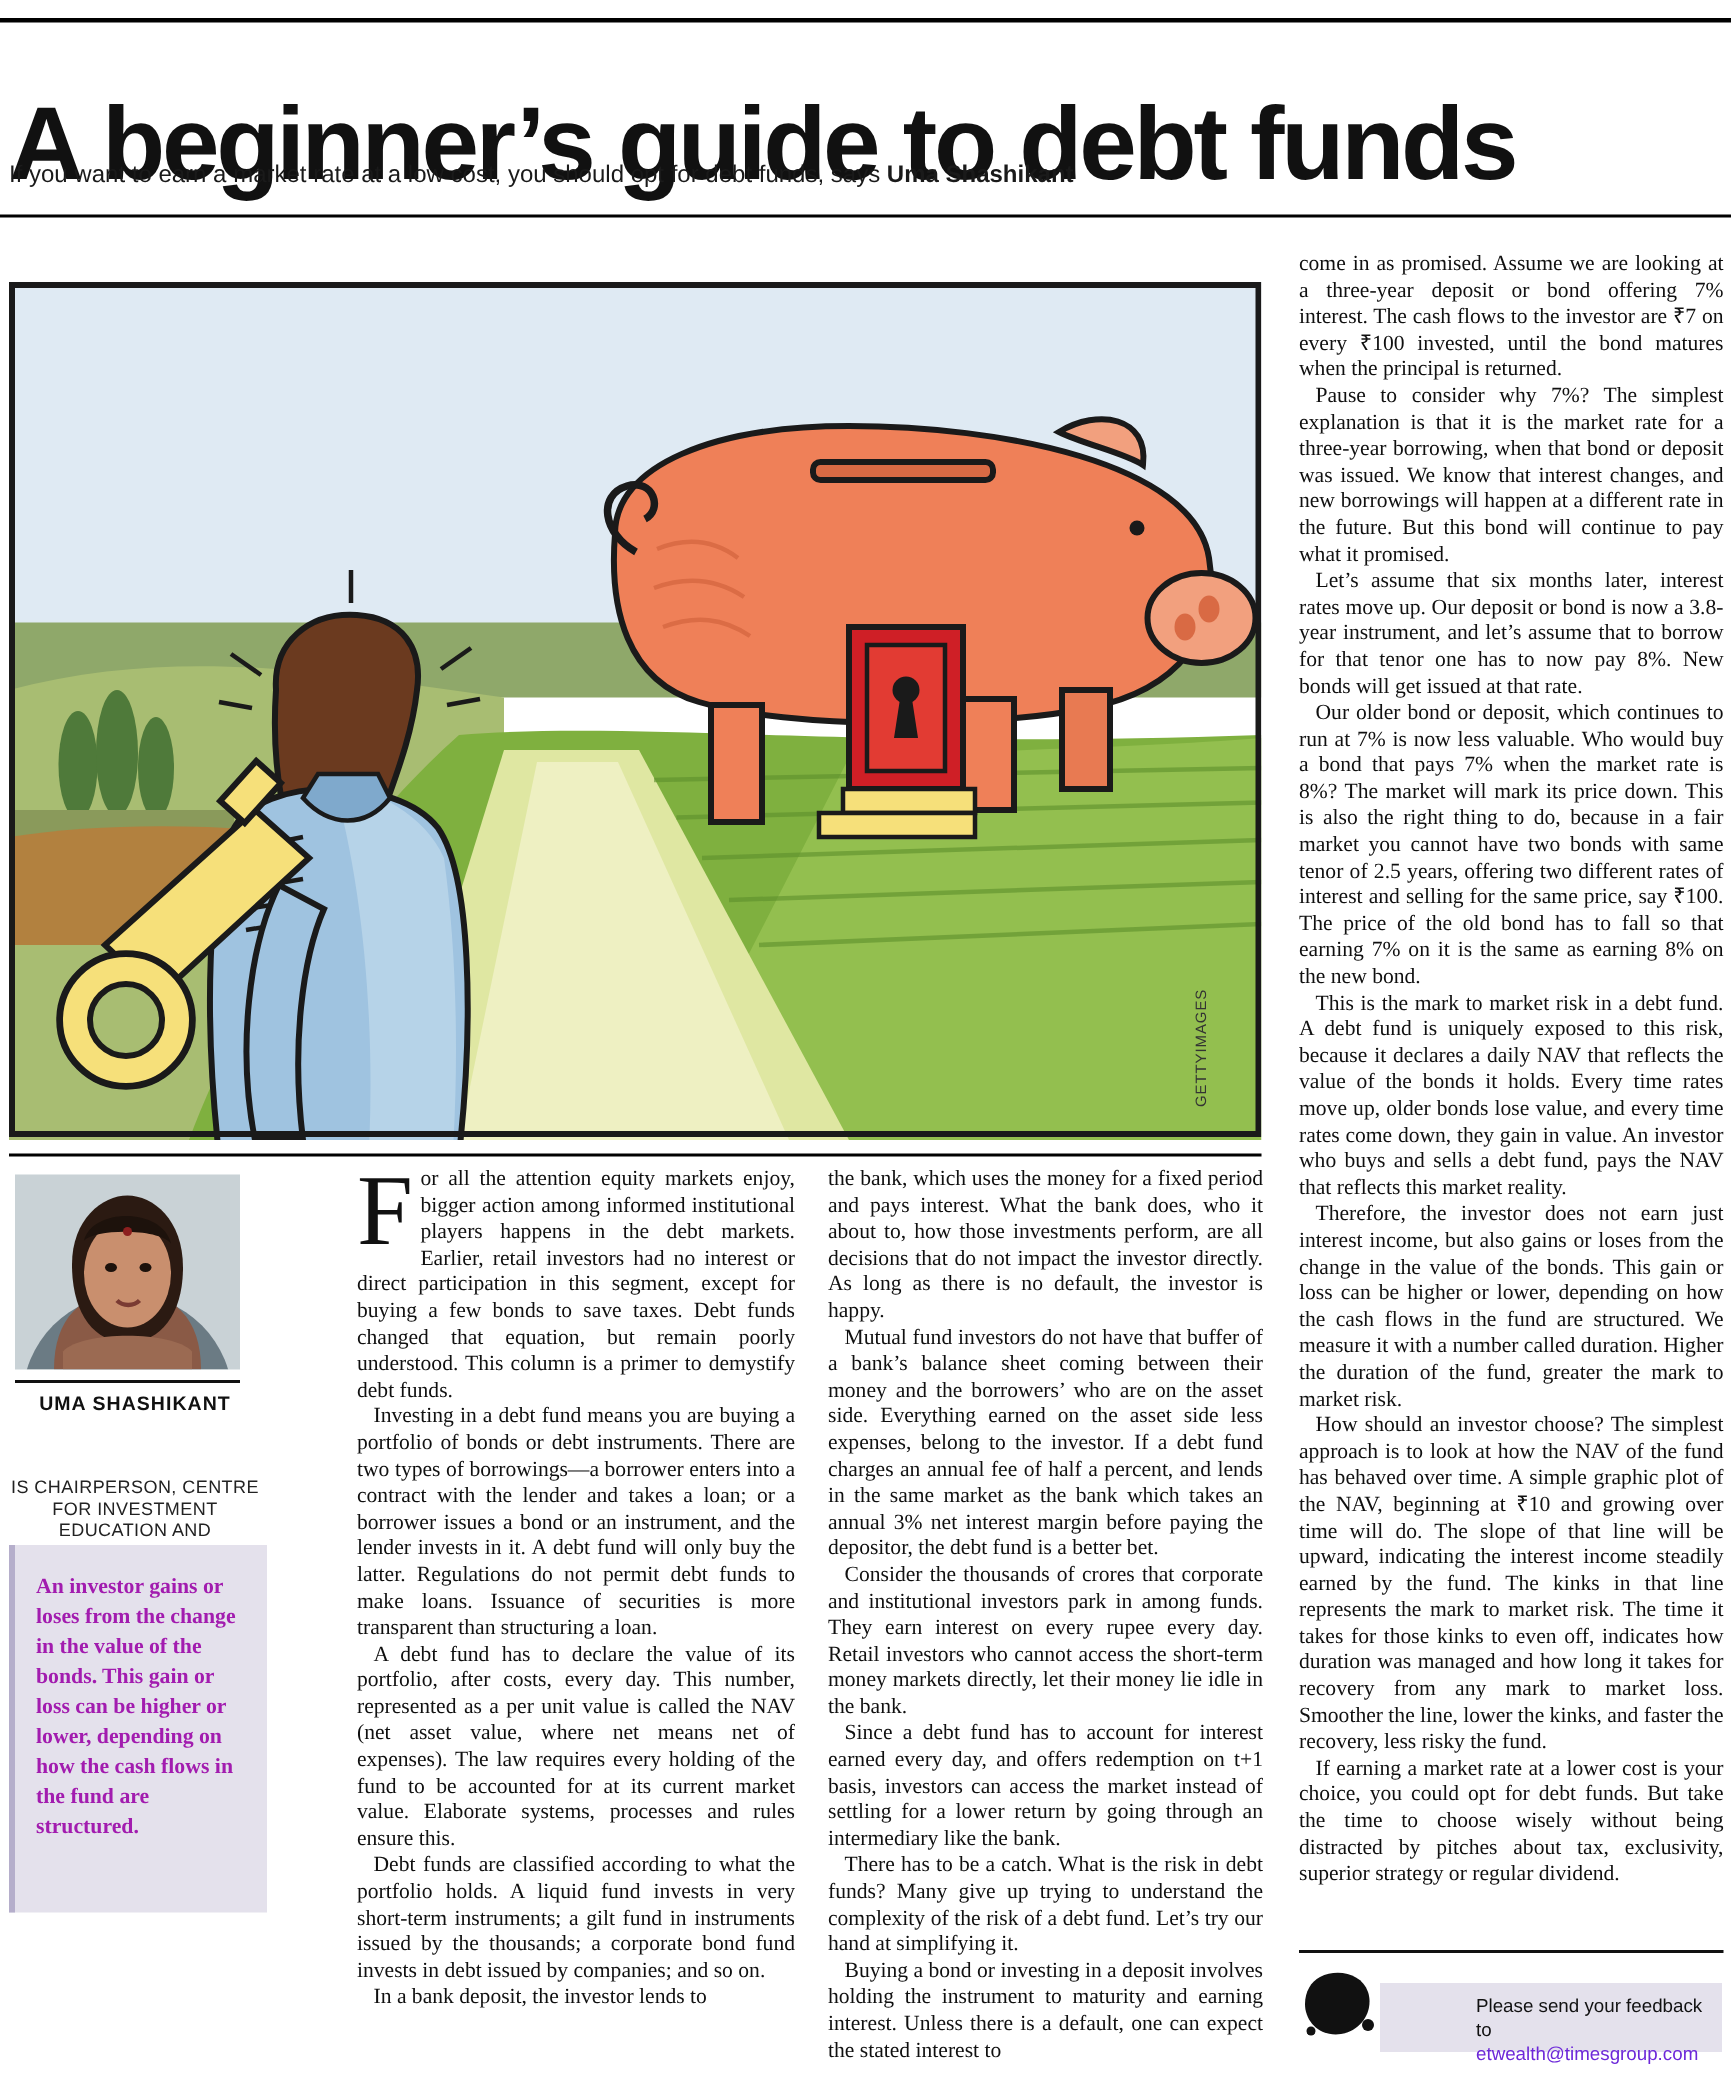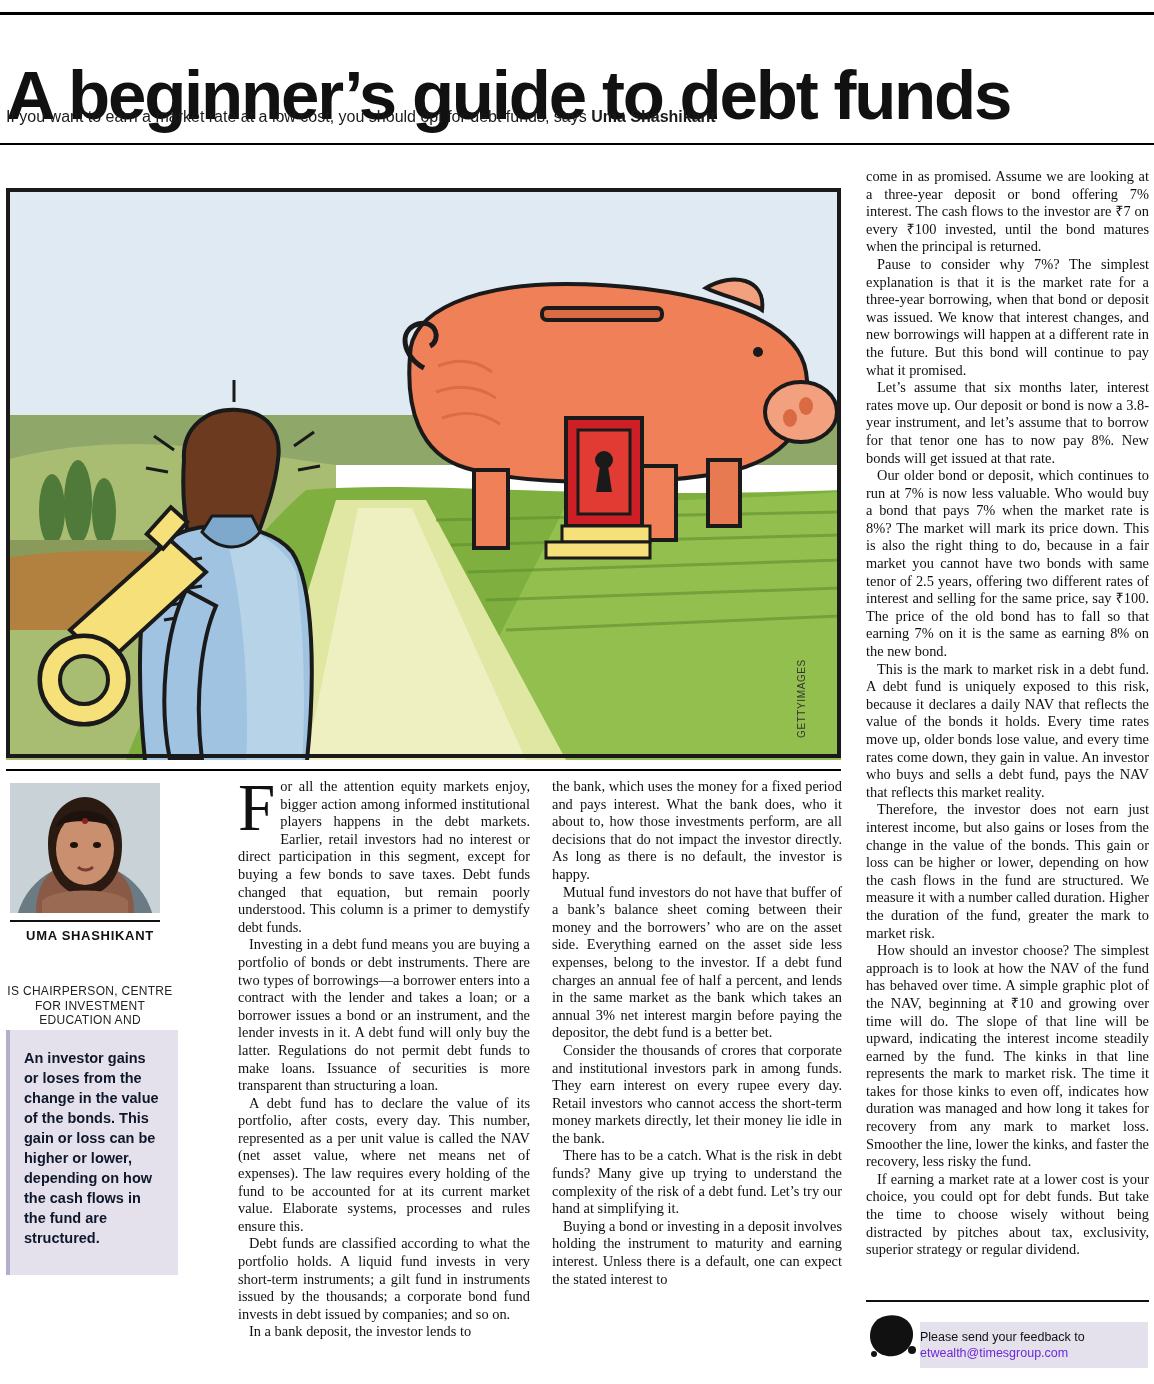--- a/index.html
+++ b/index.html
@@ -74,23 +74,23 @@
   }
 
   
   .pullbox {
     position:absolute; left:6px; top:1030px; width:168px; height:245px;
     background:#e4e1ec;
     border-left:4px solid #b5aecb;
   }
   .pullbox p {
     margin:0; padding:18px 14px 0 14px;
-    font-family:Liberation Sans, sans-serif;
+    font-family:Liberation Serif, serif;
     font-weight:bold; font-size:14.5px; line-height:20px;
-    color:#0f172a;
+    color:#a21caf;
   }
 
   
   .col {
     position:absolute;
     font-size:14.4px;
     line-height:17.6px;
     text-align:justify;
     color:#101010;
     font-family:"Liberation Serif", serif;
@@ -118,21 +118,22 @@
   .blot {
     position:absolute; left:866px; top:1310px; width:52px; height:52px;
   }
   .fb-box {
     position:absolute; left:920px; top:1322px; width:228px; height:46px;
     background:#e4e1ec;
   }
   .fb-box div {
     font-family:"Liberation Sans", sans-serif;
     font-size:12.5px; line-height:16px; color:#111;
-    padding:7px 0 0 0;
+    padding:7px 0 0 16px;
+    margin-left:48px;
   }
   .fb-box .mail { color:#6d28d9; }
 </style>
 </head>
 <body>
 
 <div class="page">
 
   <div class="rule-top"></div>
 
@@ -289,20 +290,21 @@
     <p>Investing in a debt fund means you are buying a portfolio of bonds or debt instruments. There are two types of borrowings—a borrower enters into a contract with the lender and takes a loan; or a borrower issues a bond or an instrument, and the lender invests in it. A debt fund will only buy the latter. Regulations do not permit debt funds to make loans. Issuance of securities is more transparent than structuring a loan.</p>
     <p>A debt fund has to declare the value of its portfolio, after costs, every day. This number, represented as a per unit value is called the NAV (net asset value, where net means net of expenses). The law requires every holding of the fund to be accounted for at its current market value. Elaborate systems, processes and rules ensure this.</p>
     <p>Debt funds are classified according to what the portfolio holds. A liquid fund invests in very short-term instruments; a gilt fund in instruments issued by the thousands; a corporate bond fund invests in debt issued by companies; and so on.</p>
     <p>In a bank deposit, the investor lends to</p>
   </div>
 
   <div class="col c2">
     <p class="first">the bank, which uses the money for a fixed period and pays interest. What the bank does, who it about to, how those investments perform, are all decisions that do not impact the investor directly. As long as there is no default, the investor is happy.</p>
     <p>Mutual fund investors do not have that buffer of a bank’s balance sheet coming between their money and the borrowers’ who are on the asset side. Everything earned on the asset side less expenses, belong to the investor. If a debt fund charges an annual fee of half a percent, and lends in the same market as the bank which takes an annual 3% net interest margin before paying the depositor, the debt fund is a better bet.</p>
     <p>Consider the thousands of crores that corporate and institutional investors park in among funds. They earn interest on every rupee every day. Retail investors who cannot access the short-term money markets directly, let their money lie idle in the bank.</p>
+    <p>Since a debt fund has to account for interest earned every day, and offers redemption on t+1 basis, investors can access the market instead of settling for a lower return by going through an intermediary like the bank.</p>
     <p>There has to be a catch. What is the risk in debt funds? Many give up trying to understand the complexity of the risk of a debt fund. Let’s try our hand at simplifying it.</p>
     <p>Buying a bond or investing in a deposit involves holding the instrument to maturity and earning interest. Unless there is a default, one can expect the stated interest to</p>
   </div>
 
   <div class="col c3">
     <p class="first">come in as promised. Assume we are looking at a three-year deposit or bond offering 7% interest. The cash flows to the investor are ₹7 on every ₹100 invested, until the bond matures when the principal is returned.</p>
     <p>Pause to consider why 7%? The simplest explanation is that it is the market rate for a three-year borrowing, when that bond or deposit was issued. We know that interest changes, and new borrowings will happen at a different rate in the future. But this bond will continue to pay what it promised.</p>
     <p>Let’s assume that six months later, interest rates move up. Our deposit or bond is now a 3.8-year instrument, and let’s assume that to borrow for that tenor one has to now pay 8%. New bonds will get issued at that rate.</p>
     <p>Our older bond or deposit, which continues to run at 7% is now less valuable. Who would buy a bond that pays 7% when the market rate is 8%? The market will mark its price down. This is also the right thing to do, because in a fair market you cannot have two bonds with same tenor of 2.5 years, offering two different rates of interest and selling for the same price, say ₹100. The price of the old bond has to fall so that earning 7% on it is the same as earning 8% on the new bond.</p>
     <p>This is the mark to market risk in a debt fund. A debt fund is uniquely exposed to this risk, because it declares a daily NAV that reflects the value of the bonds it holds. Every time rates move up, older bonds lose value, and every time rates come down, they gain in value. An investor who buys and sells a debt fund, pays the NAV that reflects this market reality.</p>

